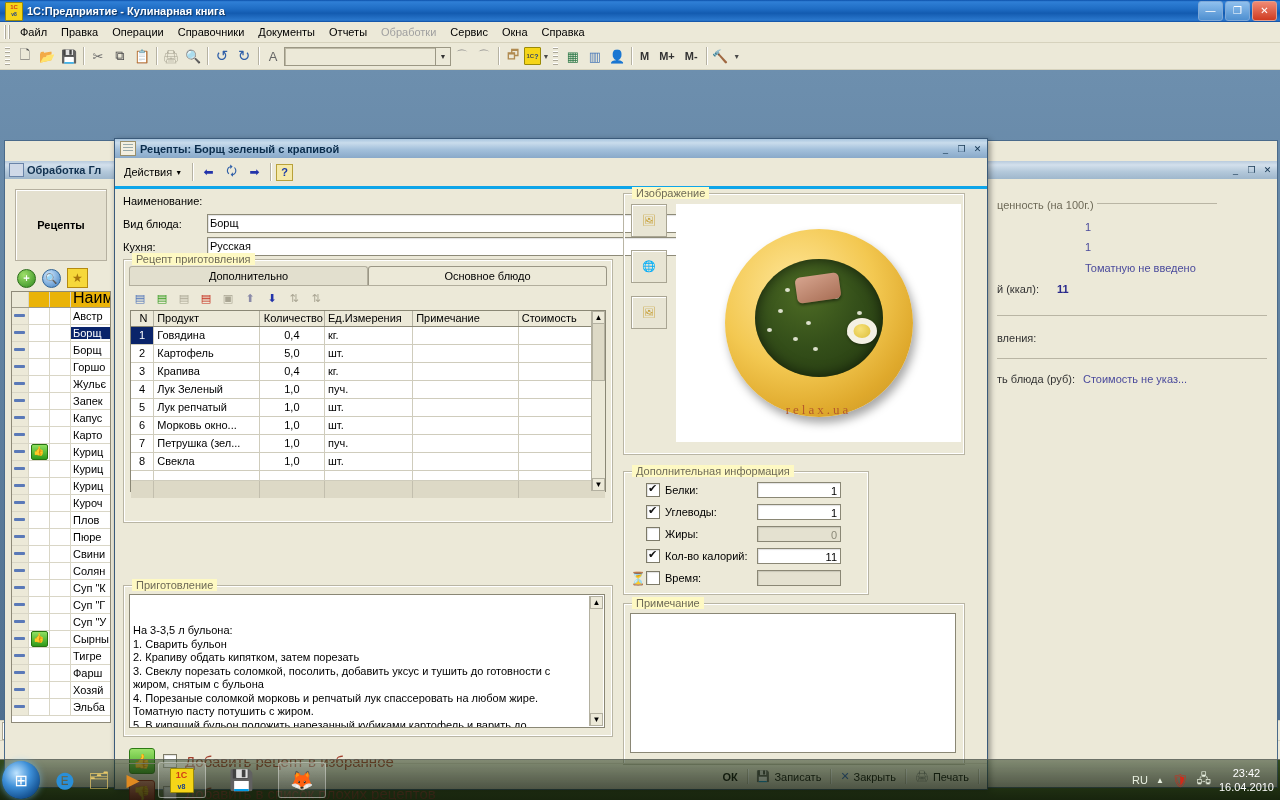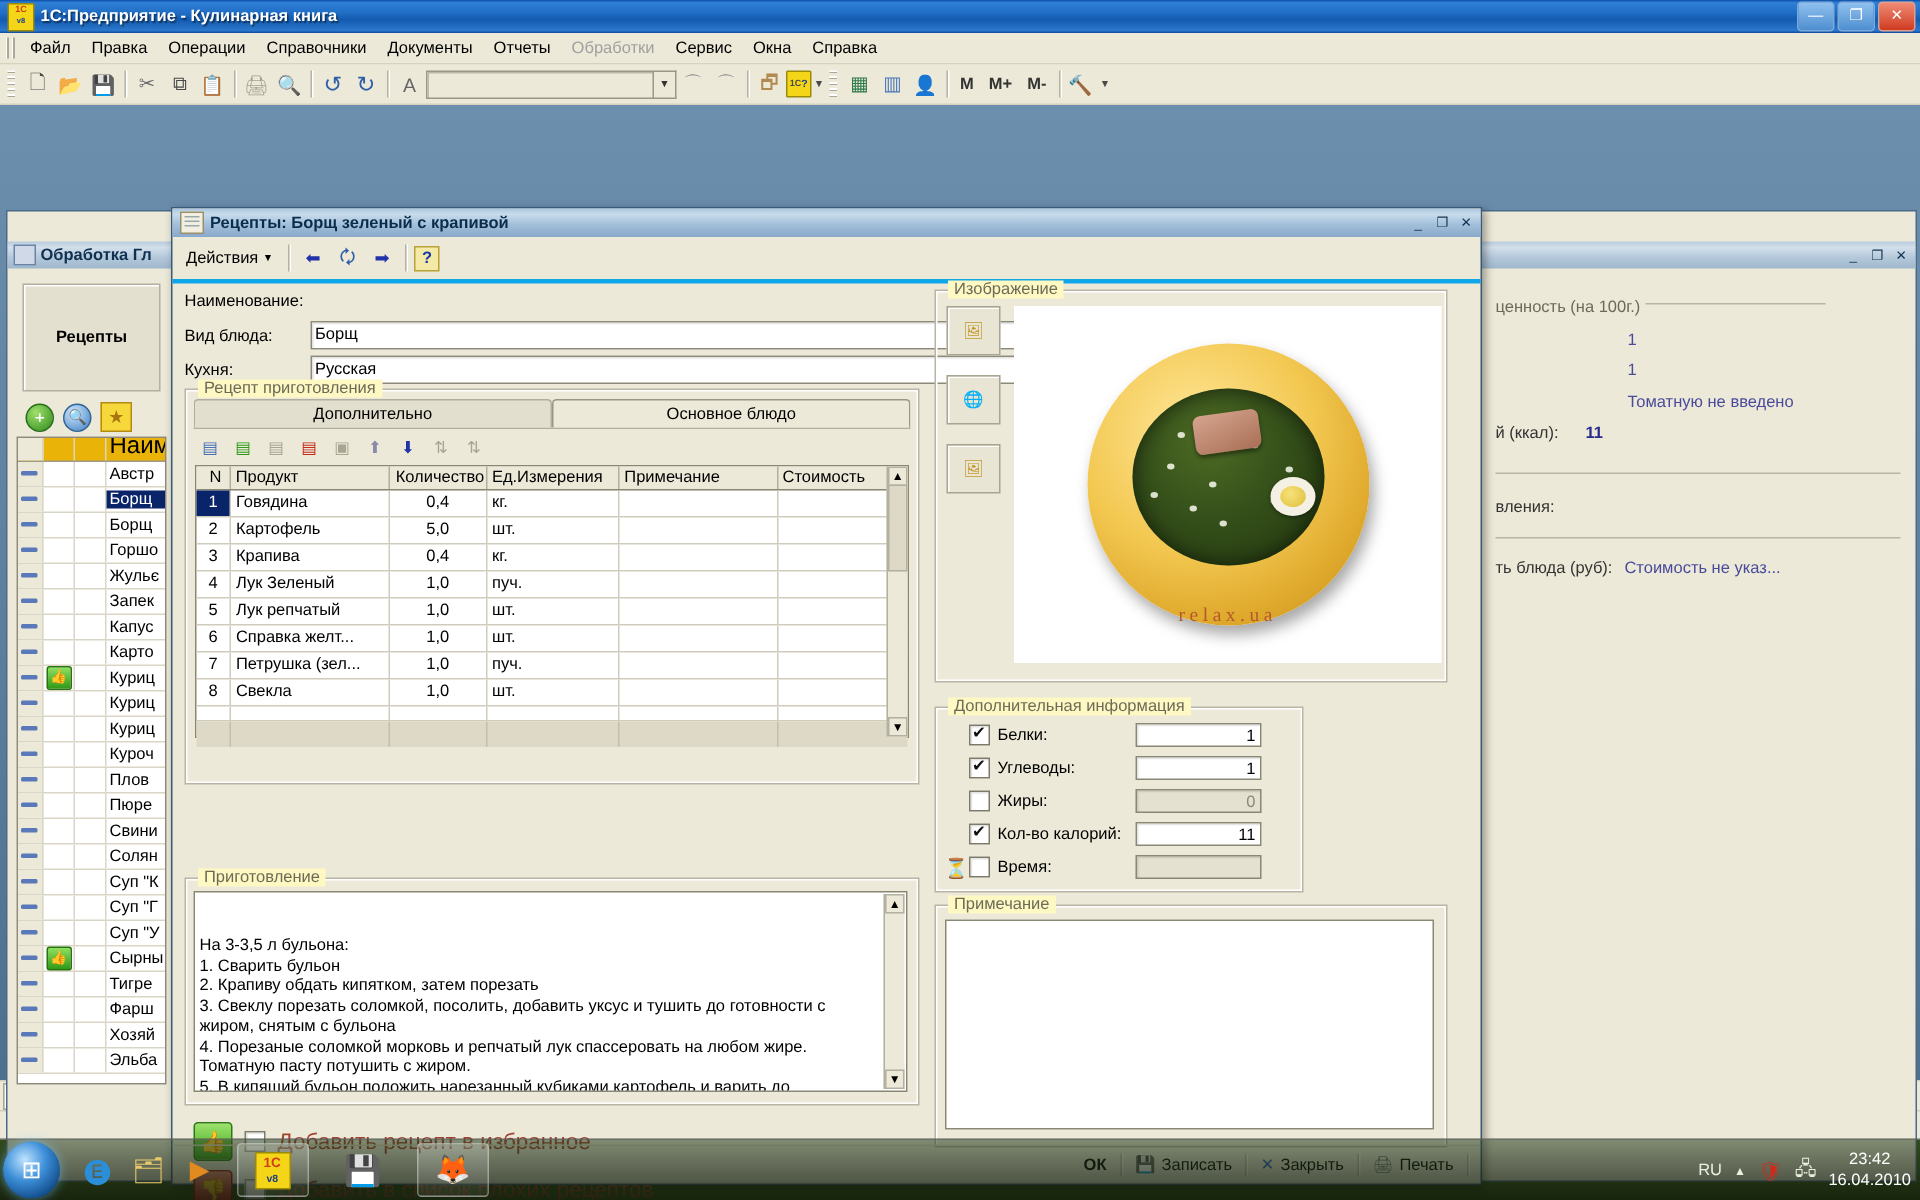--- a/index.html
+++ b/index.html
@@ -692,21 +692,21 @@
                 <div class="g-row">
                   <div class="c-n">5</div>
                   <div class="c-prod">Лук репчатый</div>
                   <div class="c-qty">1,0</div>
                   <div class="c-unit">шт.</div>
                   <div class="c-note"></div>
                   <div class="c-cost"></div>
                 </div>
                 <div class="g-row">
                   <div class="c-n">6</div>
-                  <div class="c-prod">Справка желт...</div>
+                  <div class="c-prod">Морковь окно...</div>
                   <div class="c-qty">1,0</div>
                   <div class="c-unit">шт.</div>
                   <div class="c-note"></div>
                   <div class="c-cost"></div>
                 </div>
                 <div class="g-row">
                   <div class="c-n">7</div>
                   <div class="c-prod">Петрушка (зел...</div>
                   <div class="c-qty">1,0</div>
                   <div class="c-unit">пуч.</div>

